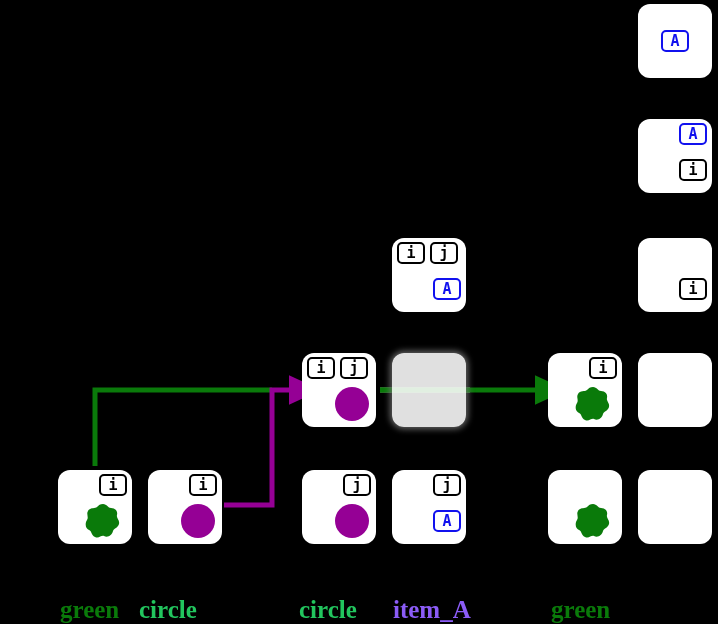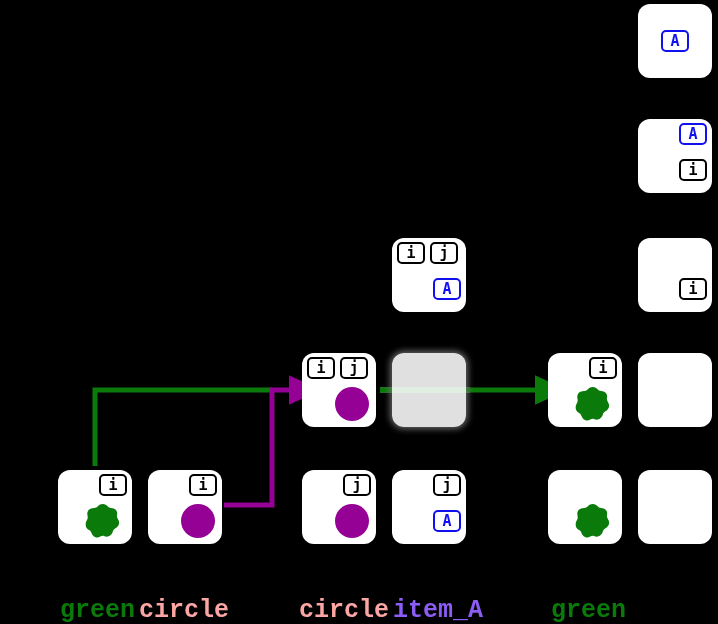--- a/index.html
+++ b/index.html
@@ -80,28 +80,28 @@
     left: 0;
     top: 0;
     width: 718px;
     height: 624px;
     overflow: visible;
   }
 
   
   .col-label {
     position: absolute;
-    font-family: Liberation Mono, monospace;
+    font-family: Liberation Serif, serif;
     font-size: 25px;
     font-weight: bold;
     white-space: pre;
     letter-spacing: 0px;
   }
   .lab-green  { color: #0a7a0a; }
-  .lab-purple { color: #fca5a5; }
+  .lab-purple { color: #22c55e; }
   .lab-blue   { color: #8b5cf6; }
 </style>
 </head>
 <body>
 
 <div id="stage">
 
   <svg id="wires" viewBox="0 0 718 624" xmlns="http://www.w3.org/2000/svg">
     <defs>
       <marker id="arrow-green" markerWidth="7" markerHeight="7" refX="1.5" refY="3" orient="auto" markerUnits="strokeWidth">

